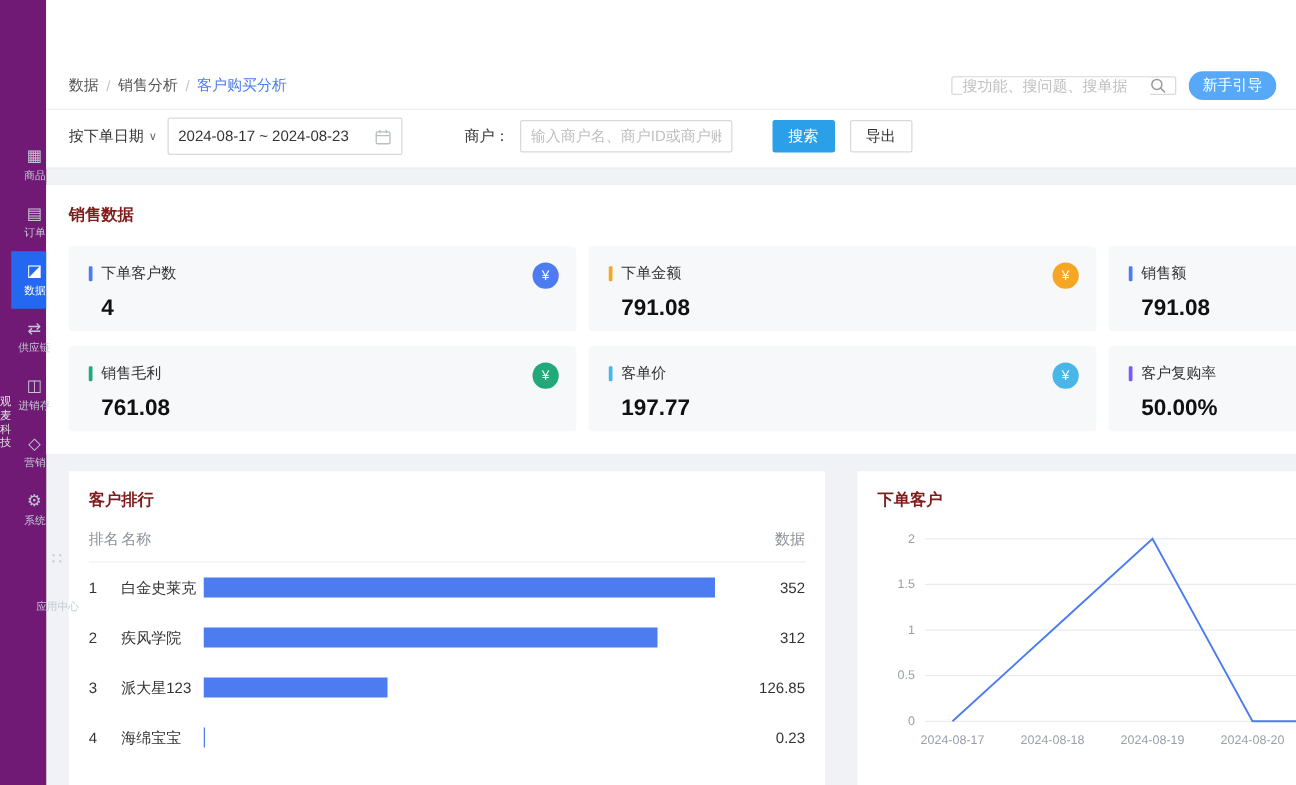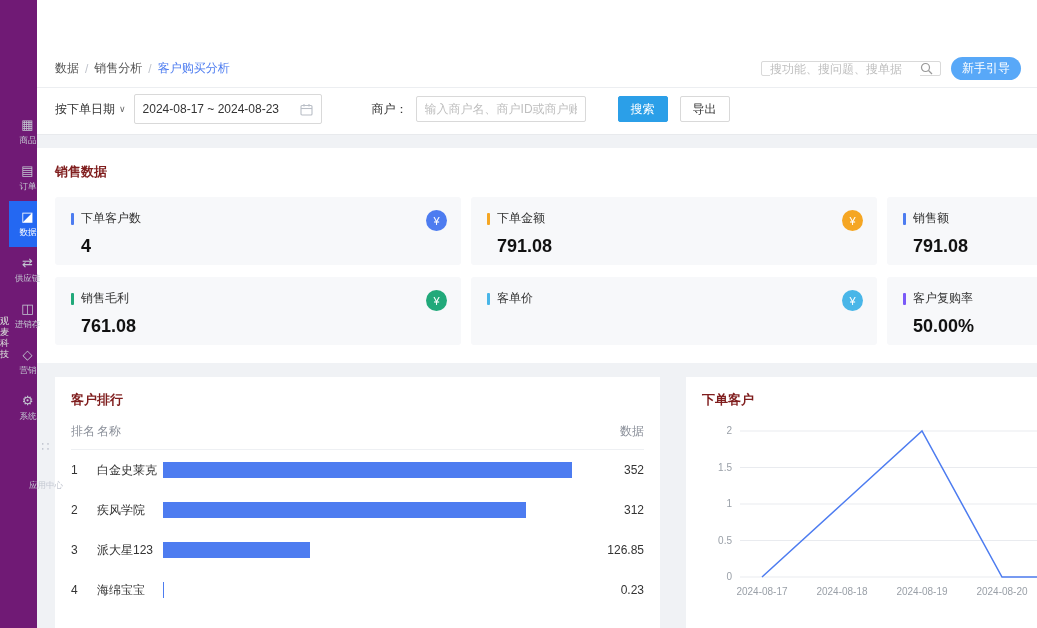--- a/index.html
+++ b/index.html
@@ -189,20 +189,21 @@
               <span class="card-icon" style="background:#21a97a">¥</span>
             </div>
             <div class="card-value">761.08</div>
           </div>
           <div class="card">
             <div class="card-top">
               <span class="accent" style="background:#49b6e8"></span>
               <span class="card-title">客单价</span>
               <span class="card-icon" style="background:#49b6e8">¥</span>
             </div>
+            <div class="card-value">197.77</div>
           </div>
           <div class="card">
             <div class="card-top">
               <span class="accent" style="background:#7a5af8"></span>
               <span class="card-title">客户复购率</span>
             </div>
             <div class="card-value">50.00%</div>
           </div>
         </div>
     </section>

